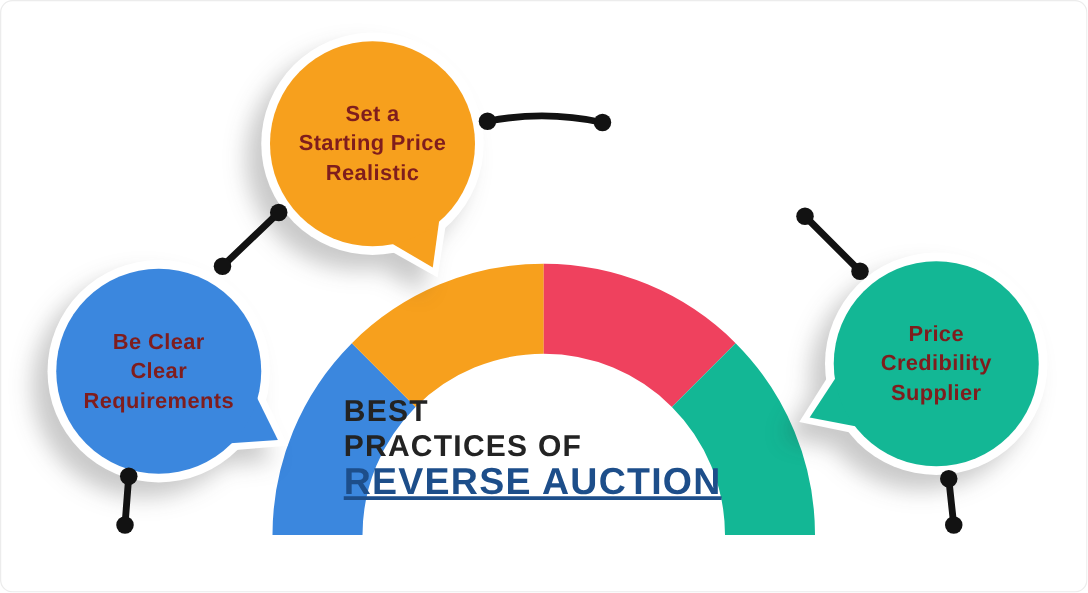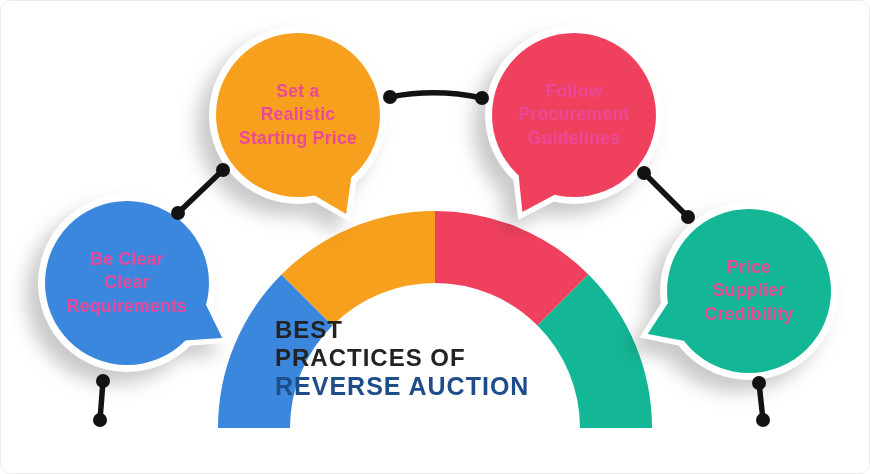--- a/index.html
+++ b/index.html
@@ -9,34 +9,34 @@
     overflow:hidden;font-family:"Liberation Sans",sans-serif;
   }
   svg.layer{position:absolute;left:0;top:0;overflow:visible;}
   
   .bubble{position:absolute;width:230px;height:230px;}
   .bubble > svg{position:absolute;left:0;top:0;overflow:visible;
     filter:drop-shadow(-12px 12px 9px rgba(40,40,40,.25));}
   .bubble-label{
     position:absolute;left:0;top:0;right:0;bottom:0;
     display:flex;flex-direction:column;align-items:center;justify-content:center;
-    color:#ec4899;font-weight:bold;font-size:17.5px;line-height:1.32;
+    color:#7f1d1d;font-weight:bold;font-size:17.5px;line-height:1.32;
     text-align:center;letter-spacing:.3px;
   }
-  .bubble-blue  {left:11px;  top:167px;}
+  .bubble-blue  {left:11px;  top:181px;}
   .bubble-orange{left:182px; top:-1px;}
   .bubble-red   {left:458px; top:-1px;}
   .bubble-teal  {left:633px; top:175px;}
   
   .title{
     position:absolute;left:274px;top:315px;width:320px;text-align:left;
     font-weight:bold;font-size:24px;line-height:28px;letter-spacing:1px;
     color:var(--title_dark);
   }
-  .title .accent{color:var(--title_blue);font-size:25px;}
+  .title .accent{color:var(--title_blue);font-size:30px;text-decoration:underline;}
   
   .connector-lines line, .connector-lines path{
     stroke:var(--connector);stroke-width:5.5;stroke-linecap:round;fill:none;
   }
   .connector-dots circle{fill:var(--connector);}
 </style>
 </head>
 <body>
 
 <div class="canvas">
@@ -64,50 +64,37 @@
 
   <div class="bubble bubble-orange">
     <svg width="230" height="230">
       <circle cx="115" cy="115" r="89" fill="#ffffff"></circle>
       <polygon points="176.5,161.3 113.7,192.0 167.1,221.9" fill="#ffffff"></polygon>
       <polygon points="170.0,164.5 120.2,188.8 163.2,213.9" style="fill:var(--orange)"></polygon>
       <circle cx="115" cy="115" r="82" style="fill:var(--orange)"></circle>
     </svg>
     <div class="bubble-label">
       <span>Set a</span>
+      <span>Starting Price</span>
       <span>Realistic</span>
-      <span>Starting Price</span>
     </div>
   </div>
 
-  <div class="bubble bubble-red">
-    <svg width="230" height="230">
-      <circle cx="115" cy="115" r="89" fill="#ffffff"></circle>
-      <polygon points="113.7,192.0 51.9,159.2 59.2,220.1" fill="#ffffff"></polygon>
-      <polygon points="107.2,188.6 58.3,162.6 63.4,212.1" style="fill:var(--red)"></polygon>
-      <circle cx="115" cy="115" r="82" style="fill:var(--red)"></circle>
-    </svg>
-    <div class="bubble-label">
-      <span>Follow</span>
-      <span>Procurement</span>
-      <span>Guidelines</span>
-    </div>
-  </div>
 
   <div class="bubble bubble-teal">
     <svg width="230" height="230">
       <circle cx="115" cy="115" r="89" fill="#ffffff"></circle>
       <polygon points="65.5,174.0 38.2,109.6 5.4,161.5" fill="#ffffff"></polygon>
       <polygon points="62.7,167.3 41.0,116.3 13.7,158.0" style="fill:var(--teal)"></polygon>
       <circle cx="115" cy="115" r="82" style="fill:var(--teal)"></circle>
     </svg>
     <div class="bubble-label">
       <span>Price</span>
+      <span>Credibility</span>
       <span>Supplier</span>
-      <span>Credibility</span>
     </div>
   </div>
 
   <svg class="layer" width="870" height="474">
     <g class="connector-lines">
       <path d="M 389 96 Q 435 87 481 97"></path>
       <line x1="222" y1="169" x2="177" y2="212"></line>
       <line x1="643" y1="172" x2="687" y2="216"></line>
       <line x1="102" y1="380" x2="99" y2="419"></line>
       <line x1="758" y1="382" x2="762" y2="419"></line>

